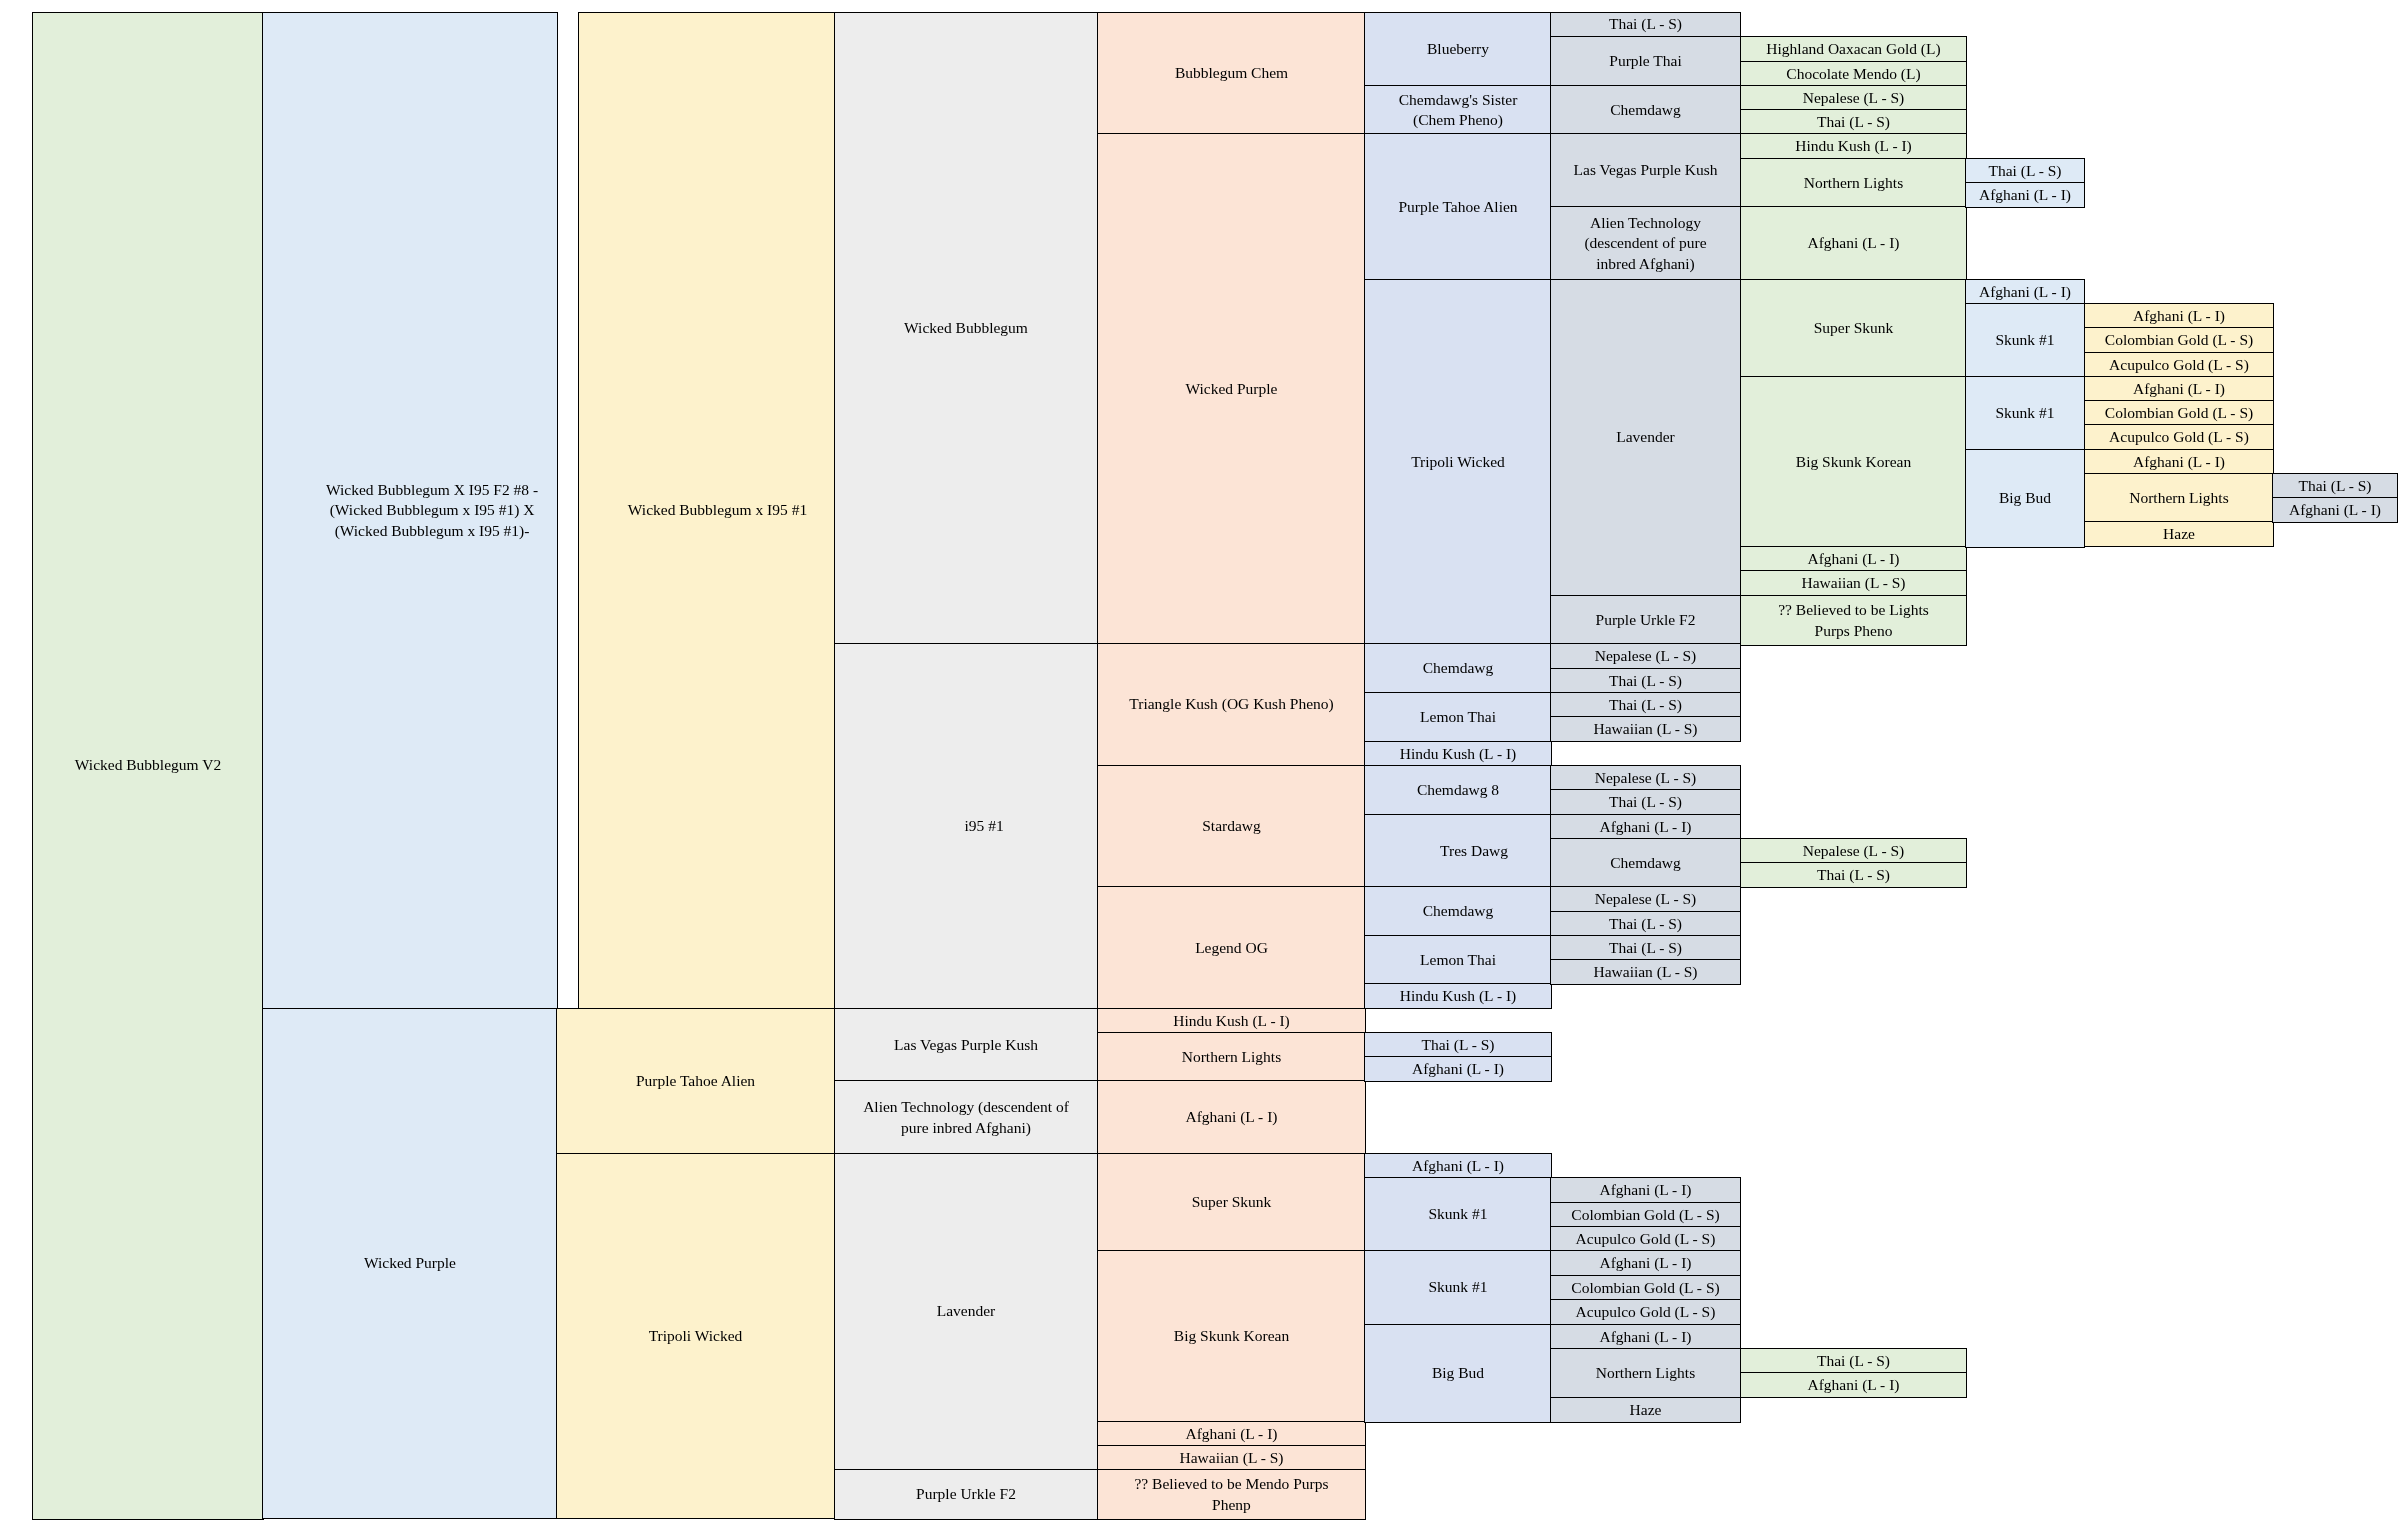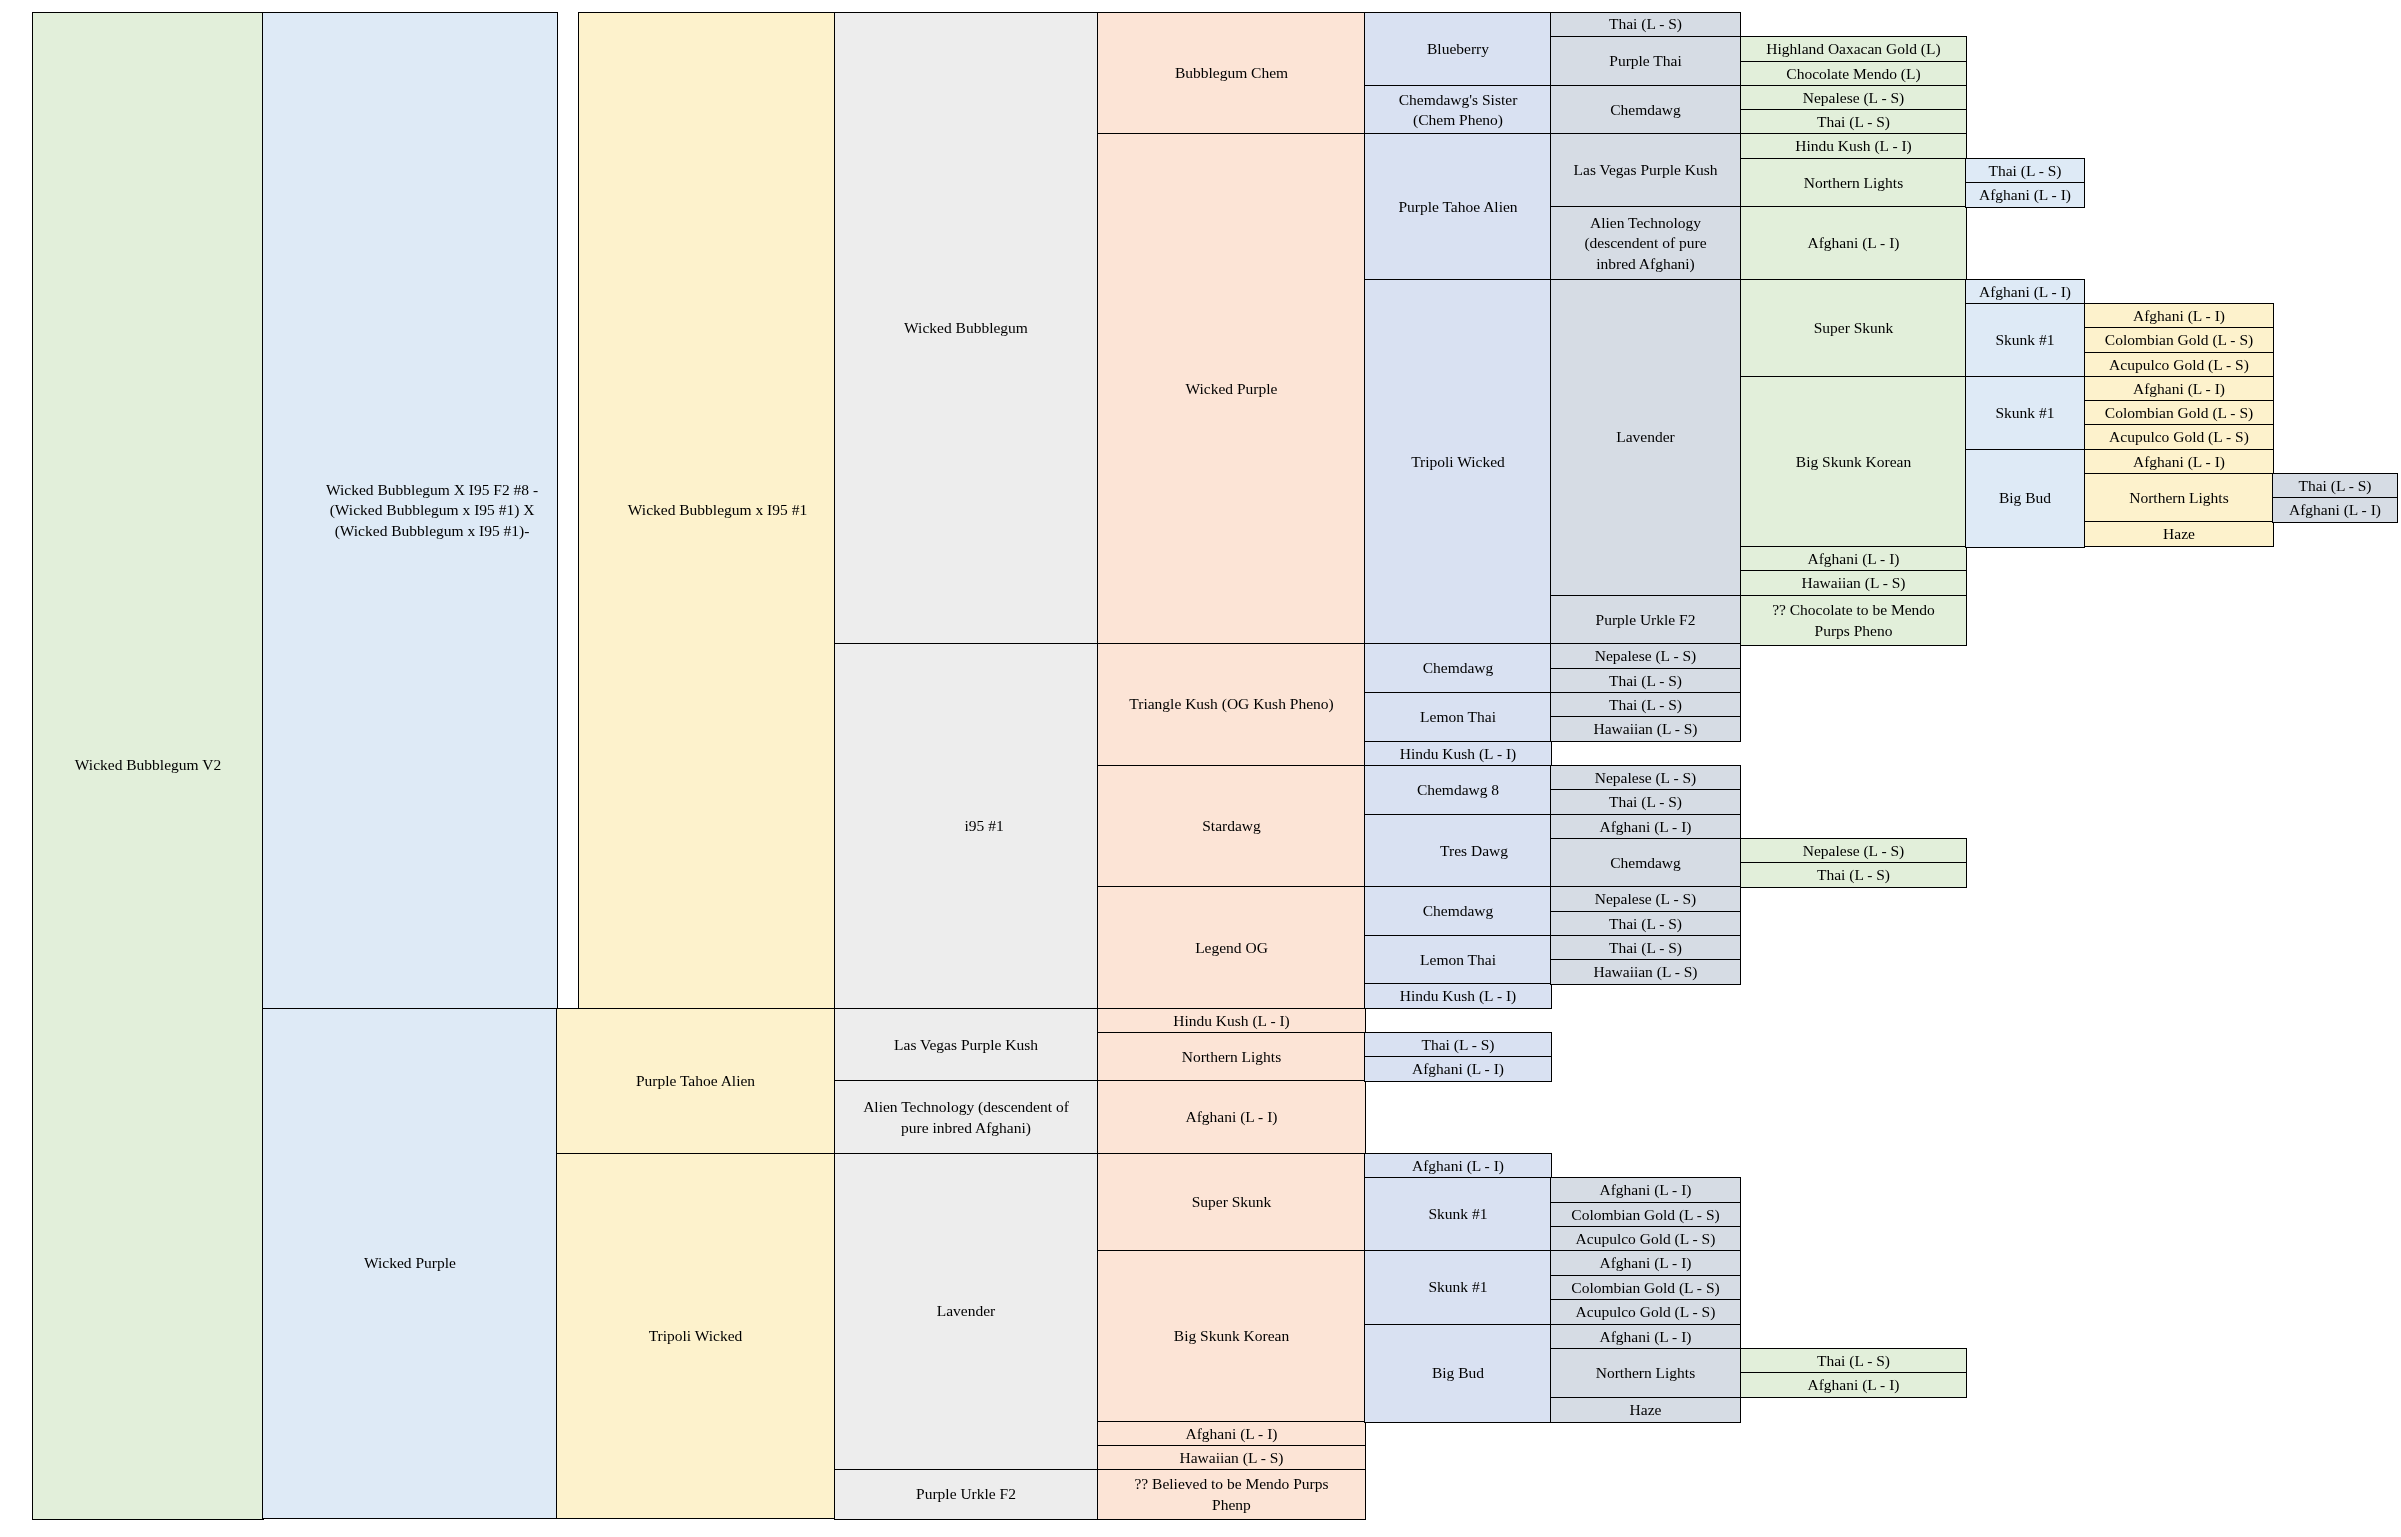--- a/index.html
+++ b/index.html
@@ -117,21 +117,21 @@
     <div class="cell" style="left: 1740px; top: 61px; width: 227px; height: 26px; background: rgb(226, 239, 218); border-color: rgb(0, 0, 0); color: rgb(0, 0, 0);">Chocolate Mendo (L)</div>
     <div class="cell" style="left: 1740px; top: 85px; width: 227px; height: 26px; background: rgb(226, 239, 218); border-color: rgb(0, 0, 0); color: rgb(0, 0, 0);">Nepalese (L - S)</div>
     <div class="cell" style="left: 1740px; top: 109px; width: 227px; height: 26px; background: rgb(226, 239, 218); border-color: rgb(0, 0, 0); color: rgb(0, 0, 0);">Thai (L - S)</div>
     <div class="cell" style="left: 1740px; top: 133px; width: 227px; height: 26.4px; background: rgb(226, 239, 218); border-color: rgb(0, 0, 0); color: rgb(0, 0, 0);">Hindu Kush (L - I)</div>
     <div class="cell" style="left: 1740px; top: 158px; width: 227px; height: 50px; background: rgb(226, 239, 218); border-color: rgb(0, 0, 0); color: rgb(0, 0, 0);">Northern Lights</div>
     <div class="cell" style="left: 1740px; top: 206px; width: 227px; height: 75px; background: rgb(226, 239, 218); border-color: rgb(0, 0, 0); color: rgb(0, 0, 0);">Afghani (L - I)</div>
     <div class="cell" style="left: 1740px; top: 279px; width: 227px; height: 99px; background: rgb(226, 239, 218); border-color: rgb(0, 0, 0); color: rgb(0, 0, 0);">Super Skunk</div>
     <div class="cell" style="left: 1740px; top: 376px; width: 227px; height: 172px; background: rgb(226, 239, 218); border-color: rgb(0, 0, 0); color: rgb(0, 0, 0);">Big Skunk Korean</div>
     <div class="cell" style="left: 1740px; top: 546px; width: 227px; height: 26px; background: rgb(226, 239, 218); border-color: rgb(0, 0, 0); color: rgb(0, 0, 0);">Afghani (L - I)</div>
     <div class="cell" style="left: 1740px; top: 570px; width: 227px; height: 26px; background: rgb(226, 239, 218); border-color: rgb(0, 0, 0); color: rgb(0, 0, 0);">Hawaiian (L - S)</div>
-    <div class="cell" style="left: 1740px; top: 595px; width: 227px; height: 51px; background: rgb(226, 239, 218); border-color: rgb(0, 0, 0); color: rgb(0, 0, 0);">?? Chocolate to be Mendo
+    <div class="cell" style="left: 1740px; top: 595px; width: 227px; height: 51px; background: rgb(226, 239, 218); border-color: rgb(0, 0, 0); color: rgb(0, 0, 0);">?? Believed to be Lights
 Purps Pheno</div>
     <div class="cell" style="left: 1740px; top: 838px; width: 227px; height: 26px; background: rgb(226, 239, 218); border-color: rgb(0, 0, 0); color: rgb(0, 0, 0);">Nepalese (L - S)</div>
     <div class="cell" style="left: 1740px; top: 862px; width: 227px; height: 26px; background: rgb(226, 239, 218); border-color: rgb(0, 0, 0); color: rgb(0, 0, 0);">Thai (L - S)</div>
     <div class="cell" style="left: 1740px; top: 1348px; width: 227px; height: 26px; background: rgb(226, 239, 218); border-color: rgb(0, 0, 0); color: rgb(0, 0, 0);">Thai (L - S)</div>
     <div class="cell" style="left: 1740px; top: 1372px; width: 227px; height: 26.4px; background: rgb(226, 239, 218); border-color: rgb(0, 0, 0); color: rgb(0, 0, 0);">Afghani (L - I)</div>
     <div class="cell" style="left: 1965px; top: 158px; width: 120px; height: 26px; background: rgb(222, 234, 246); border-color: rgb(0, 0, 0); color: rgb(0, 0, 0);">Thai (L - S)</div>
     <div class="cell" style="left: 1965px; top: 182px; width: 120px; height: 26px; background: rgb(222, 234, 246); border-color: rgb(0, 0, 0); color: rgb(0, 0, 0);">Afghani (L - I)</div>
     <div class="cell" style="left: 1965px; top: 279px; width: 120px; height: 26px; background: rgb(222, 234, 246); border-color: rgb(0, 0, 0); color: rgb(0, 0, 0);">Afghani (L - I)</div>
     <div class="cell" style="left: 1965px; top: 303px; width: 120px; height: 75px; background: rgb(222, 234, 246); border-color: rgb(0, 0, 0); color: rgb(0, 0, 0);">Skunk #1</div>
     <div class="cell" style="left: 1965px; top: 376px; width: 120px; height: 75px; background: rgb(222, 234, 246); border-color: rgb(0, 0, 0); color: rgb(0, 0, 0);">Skunk #1</div>

